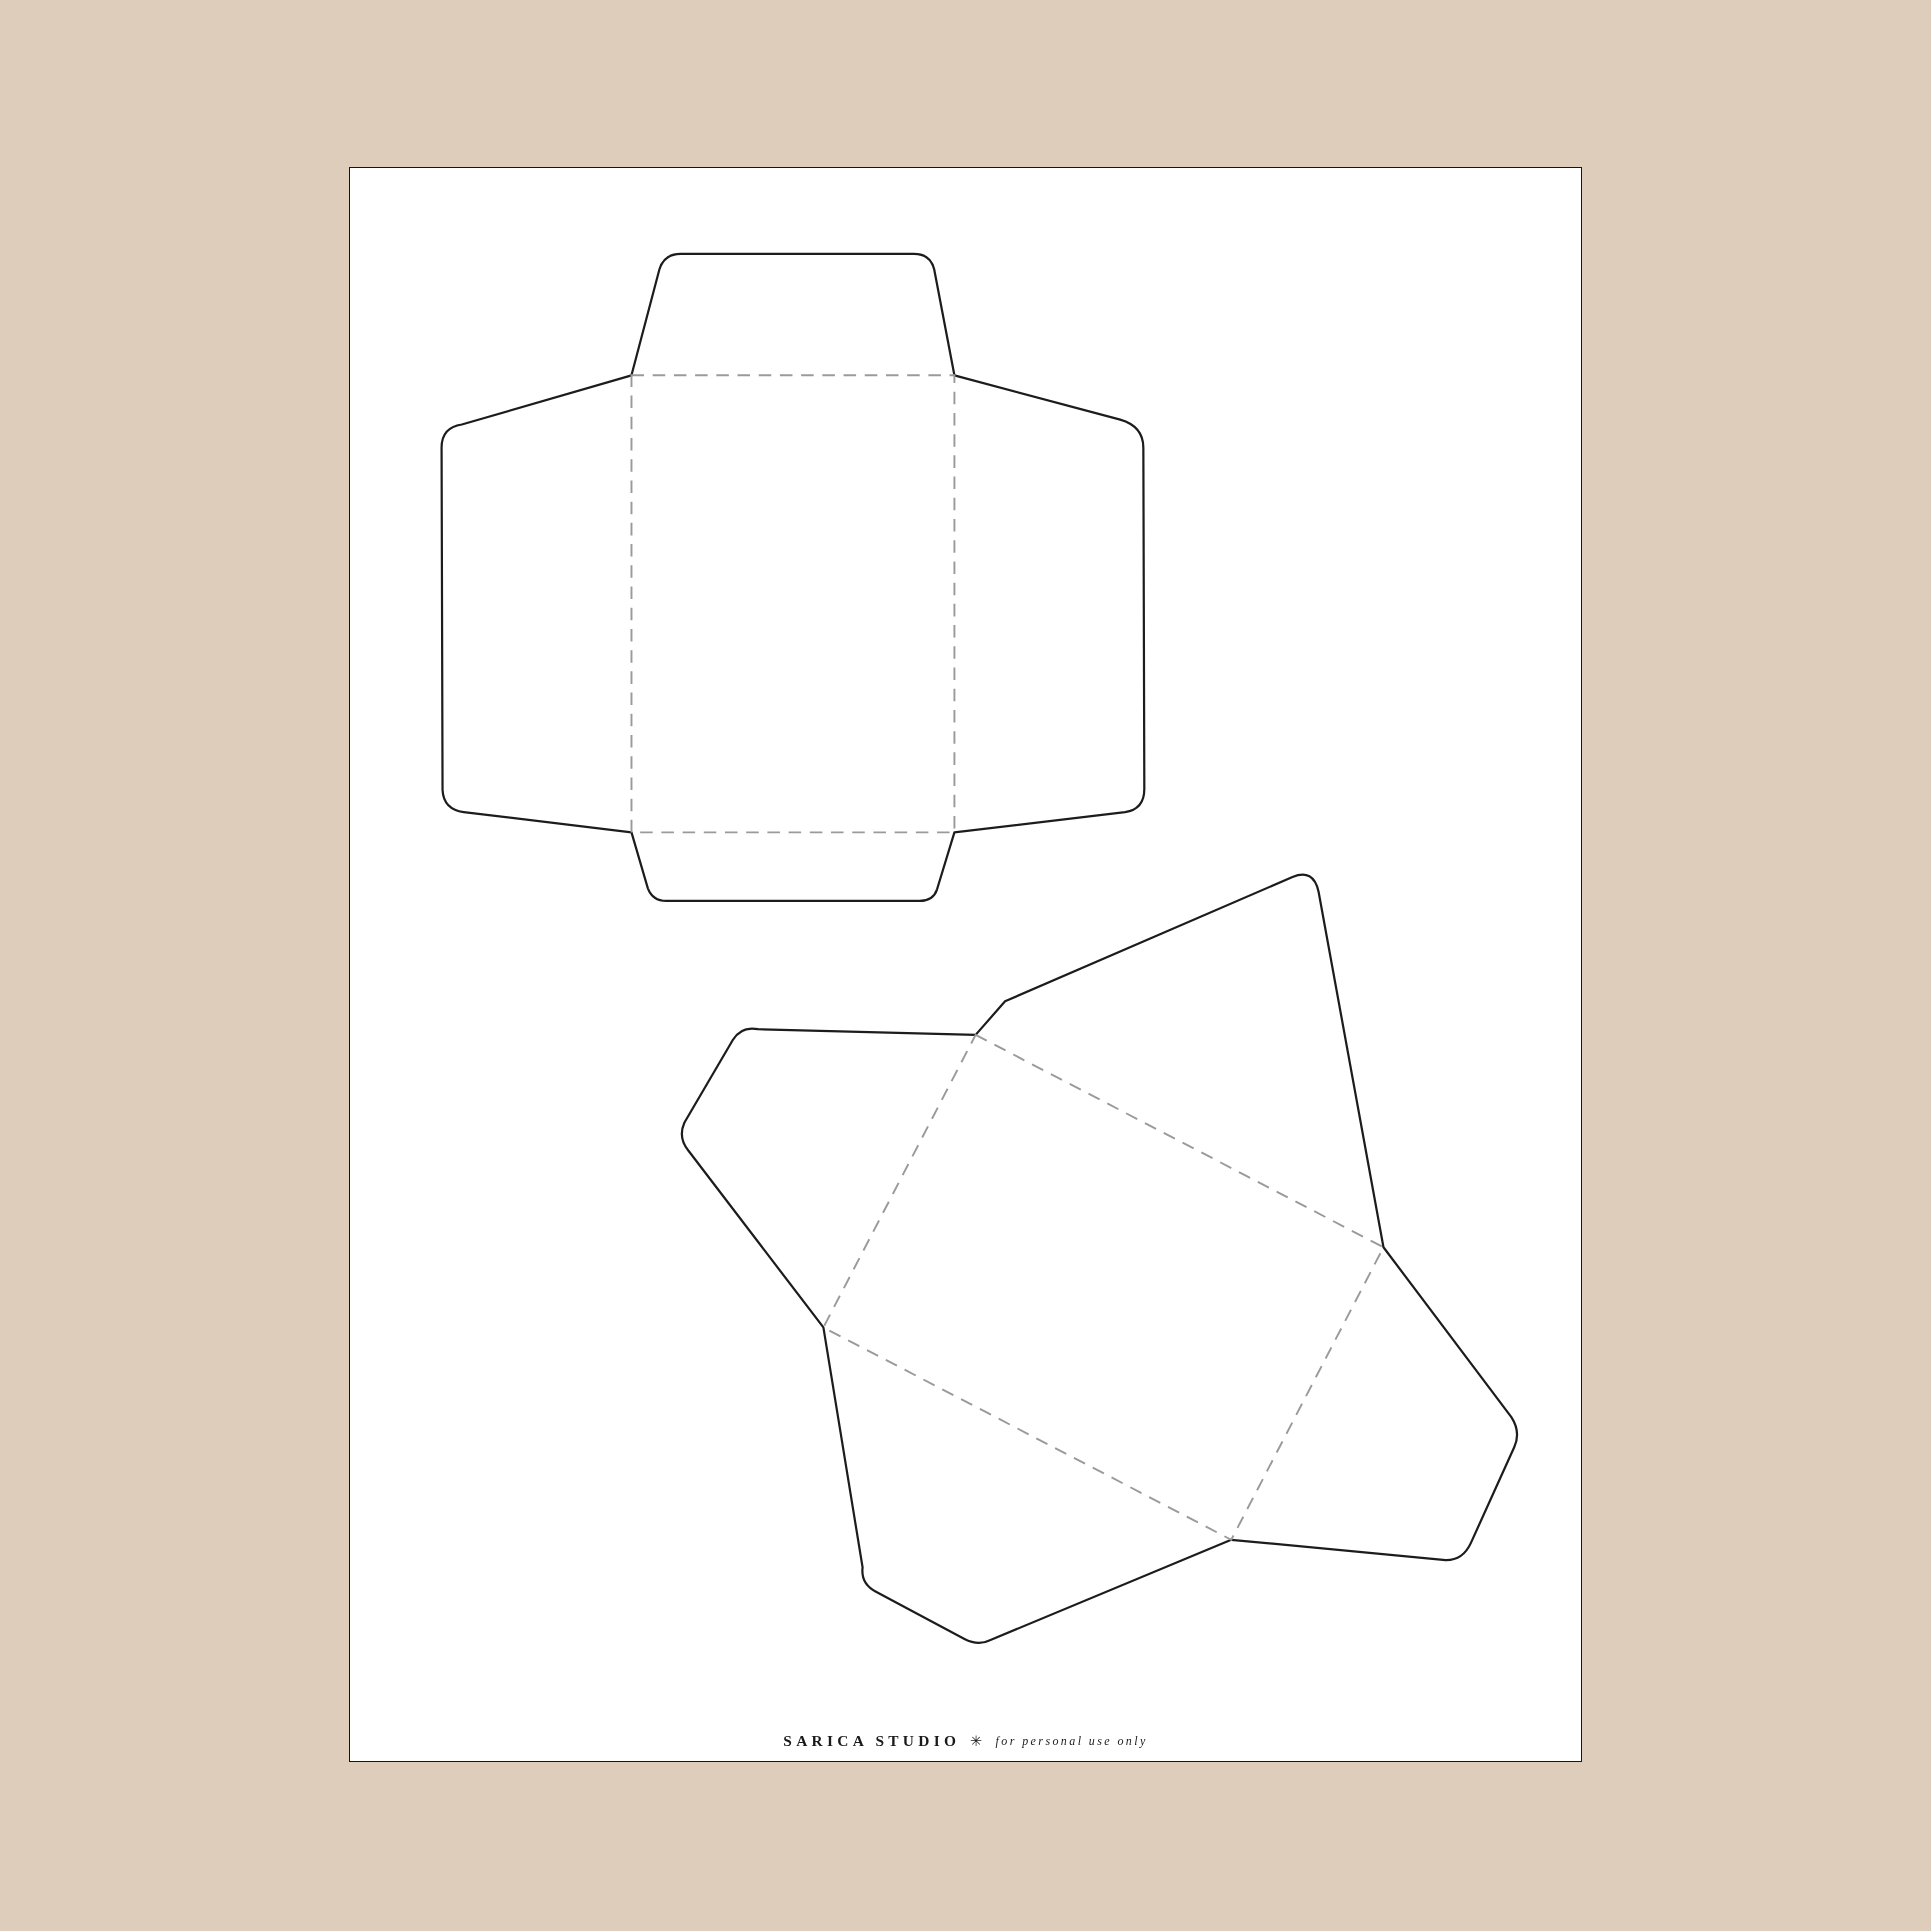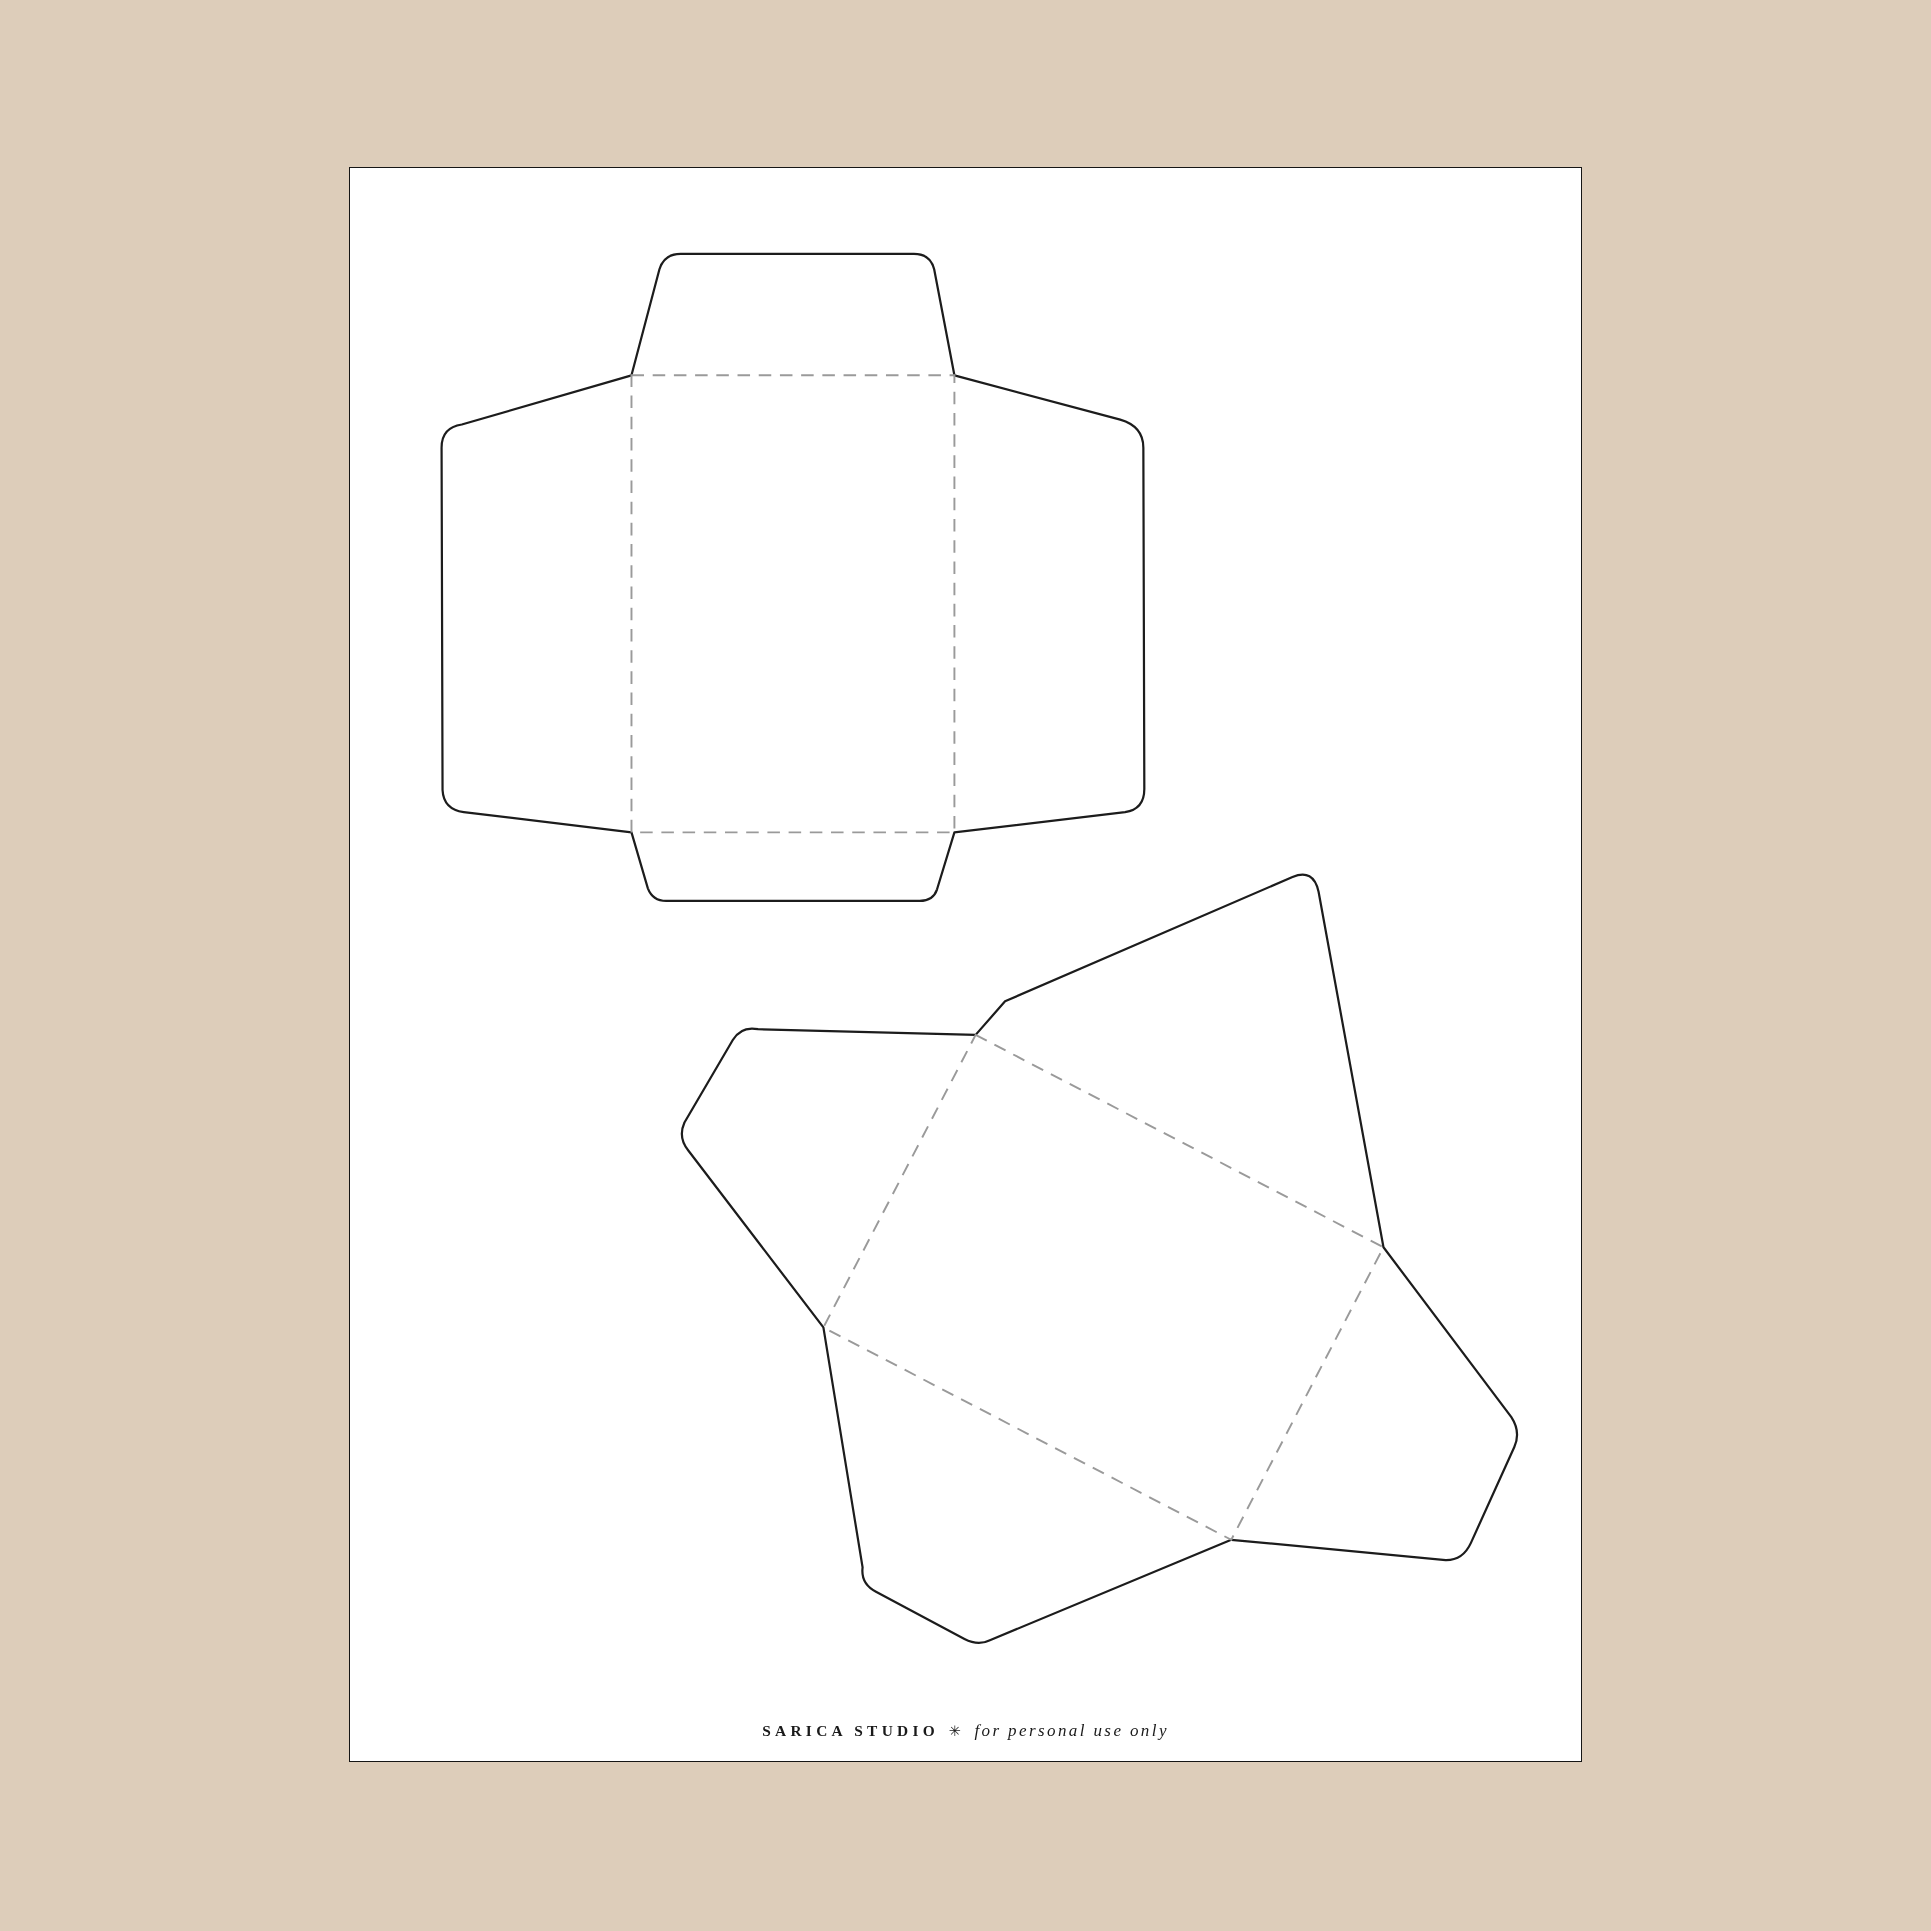--- a/index.html
+++ b/index.html
@@ -42,41 +42,41 @@
   .fold-line {
     fill: none;
     stroke: var(--fold-line, #9a9a9a);
     stroke-width: 2;
     stroke-dasharray: 13 9;
   }
   .footer {
     position: absolute;
     left: 0;
     right: 0;
-    bottom: 20px;
+    bottom: 11px;
     display: flex;
     align-items: center;
     justify-content: center;
     color: var(--text, #1a1a1a);
     white-space: nowrap;
   }
   .footer .studio {
     font-size: 15.4px;
     font-weight: 600;
     letter-spacing: 4.3px;
     text-transform: uppercase;
   }
   .footer .star {
     font-size: 14.5px;
     margin: 0 13.5px 0 9.7px;
     font-style: normal;
     line-height: 1;
   }
   .footer .notice {
-    font-size: 17px;
+    font-size: 12px;
     font-style: italic;
     letter-spacing: 2.4px;
   }
 </style>
 </head>
 <body>
 
 <div class="screen">
 
   <div class="sheet">

